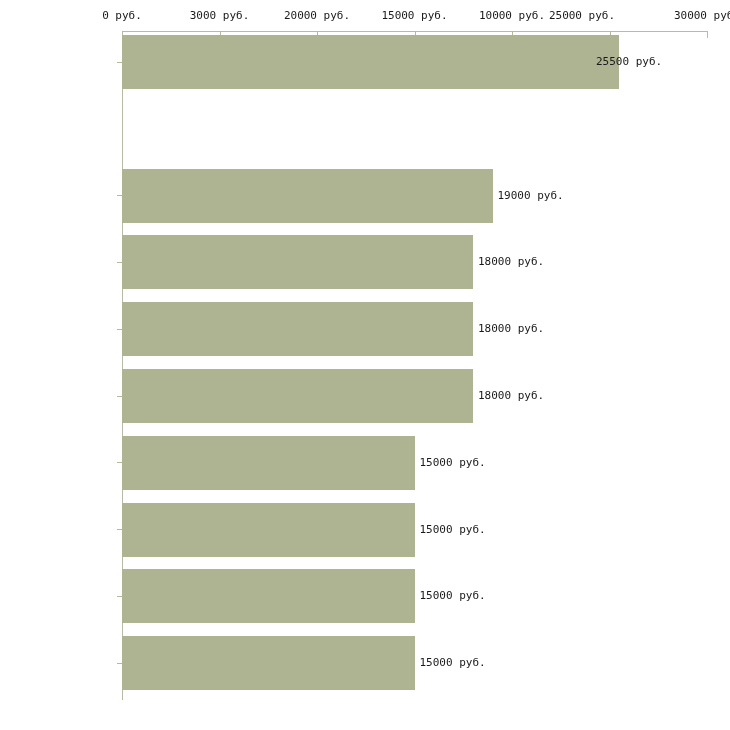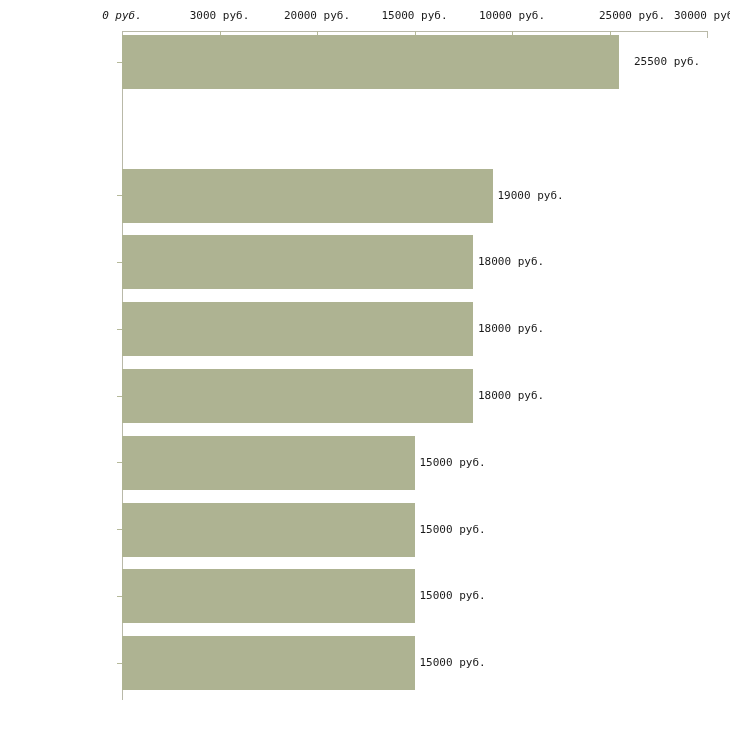--- a/index.html
+++ b/index.html
@@ -112,40 +112,40 @@
 </head>
 <body>
 
 <div id="chart-root">
 
   <div id="x-axis"></div>
   <div id="y-axis"></div>
 
   <div id="x-ticks">
       <div class="x-tick-end" style="left: 122px; top: 31px; position: absolute;"></div>
-      <div class="x-tick-label" style="left: 122px; top: 9px; position: absolute; font-style: italic;">0 руб.</div>
+      <div class="x-tick-label" style="left: 122px; top: 9px; position: absolute;">0 руб.</div>
       <div class="x-tick" style="left: 219.5px; top: 31px; position: absolute;"></div>
       <div class="x-tick-label" style="left: 219.5px; top: 9px; position: absolute;">3000 руб.</div>
       <div class="x-tick" style="left: 317px; top: 31px; position: absolute;"></div>
       <div class="x-tick-label" style="left: 317px; top: 9px; position: absolute;">20000 руб.</div>
       <div class="x-tick" style="left: 414.5px; top: 31px; position: absolute;"></div>
       <div class="x-tick-label" style="left: 414.5px; top: 9px; position: absolute;">15000 руб.</div>
       <div class="x-tick" style="left: 512px; top: 31px; position: absolute;"></div>
       <div class="x-tick-label" style="left: 512px; top: 9px; position: absolute;">10000 руб.</div>
       <div class="x-tick" style="left: 609.5px; top: 31px; position: absolute;"></div>
-      <div class="x-tick-label" style="left: 632px; top: 9px; position: absolute; text-align: right;">25000 руб.</div>
+      <div class="x-tick-label" style="left: 582px; top: 9px; position: absolute; text-align: right;">25000 руб.</div>
       <div class="x-tick-end" style="left: 707px; top: 31px; position: absolute;"></div>
       <div class="x-tick-label" style="left: 707px; top: 9px; position: absolute;">30000 руб.</div>
     </div>
 
   <div id="plot">
       <div class="bar-row" style="top: 3px; height: 54px;">
         <div class="y-tick"></div>
         <div class="bar" style="width: 497.25px; background: rgb(174, 179, 146);"></div>
-        <div class="bar-value" style="left: 507px;">25500 руб.</div>
+        <div class="bar-value" style="left: 469px;">25500 руб.</div>
       </div>
       <div class="bar-row" style="top: 136.6px; height: 54px;">
         <div class="y-tick"></div>
         <div class="bar" style="width: 370.5px; background: rgb(174, 179, 146);"></div>
         <div class="bar-value" style="left: 370.5px; text-align: center;">19000 руб.</div>
       </div>
       <div class="bar-row" style="top: 203.4px; height: 54px;">
         <div class="y-tick"></div>
         <div class="bar" style="width: 351px; background: rgb(174, 179, 146);"></div>
         <div class="bar-value" style="left: 351px;">18000 руб.</div>

